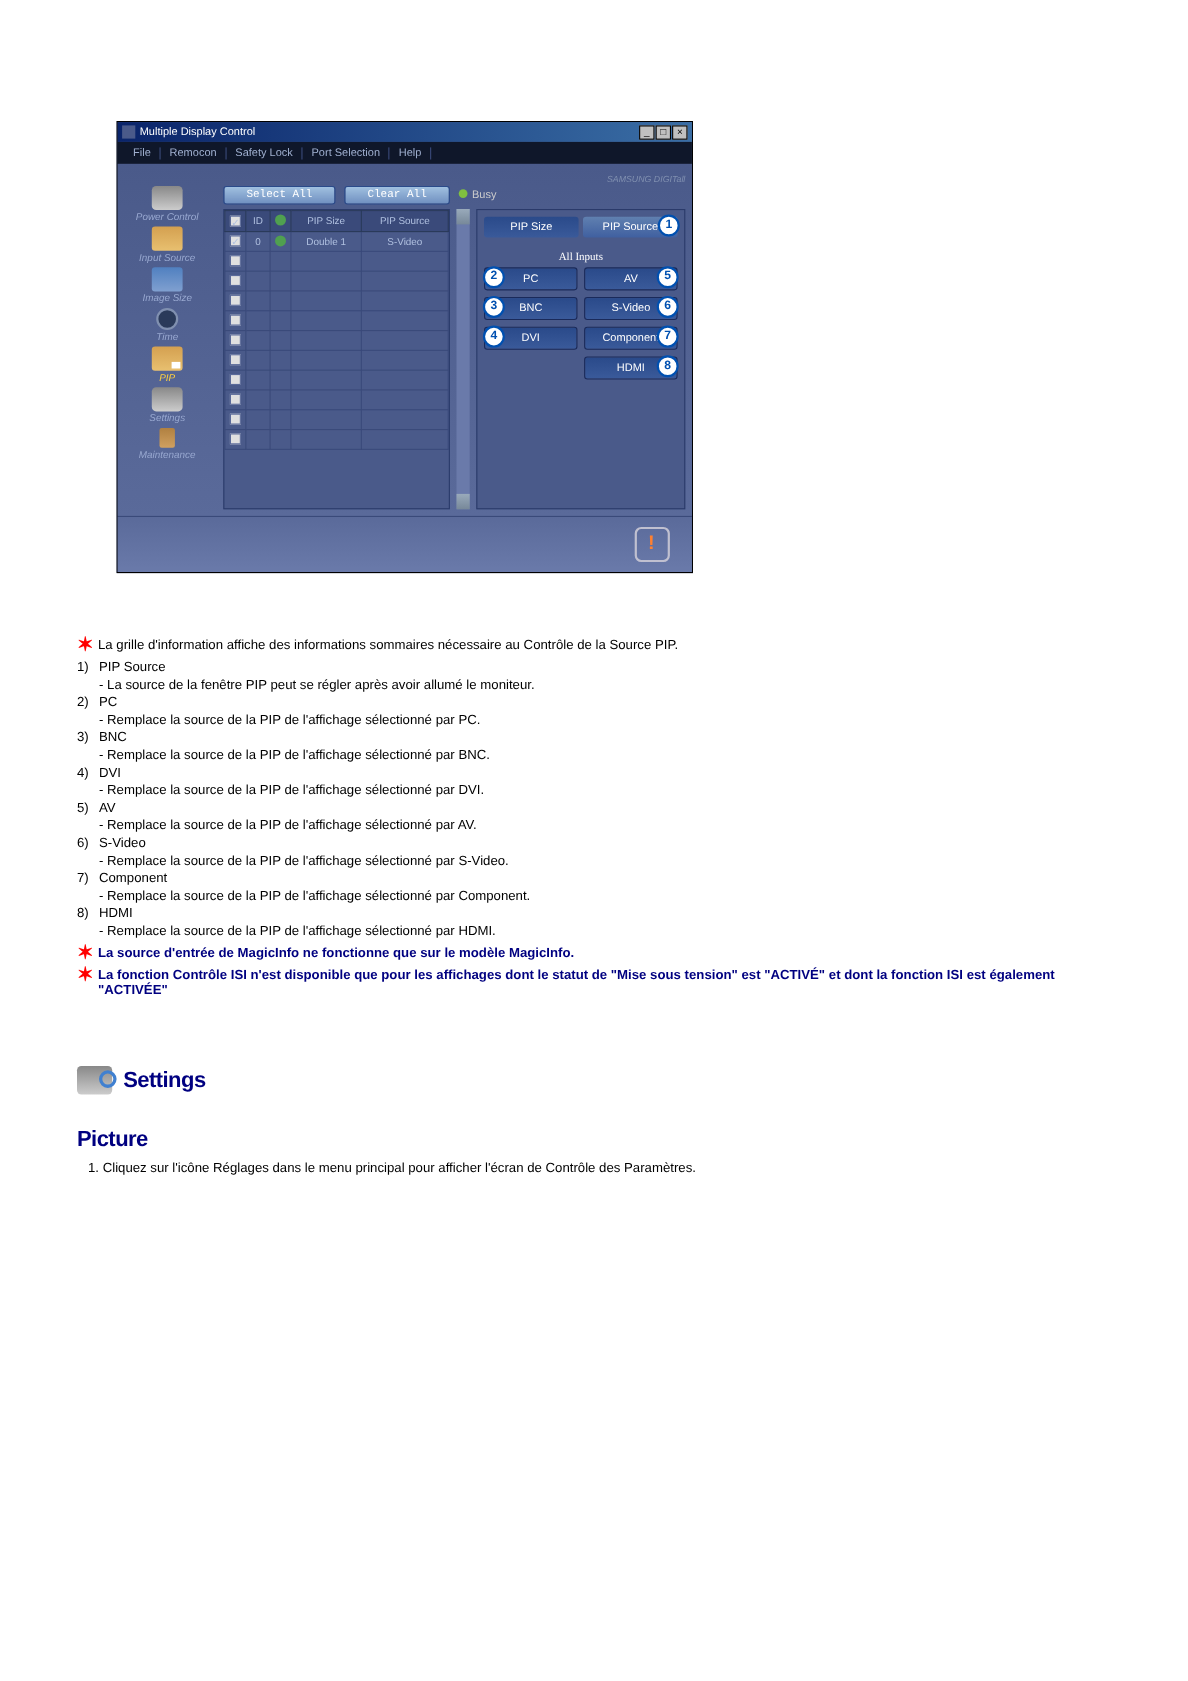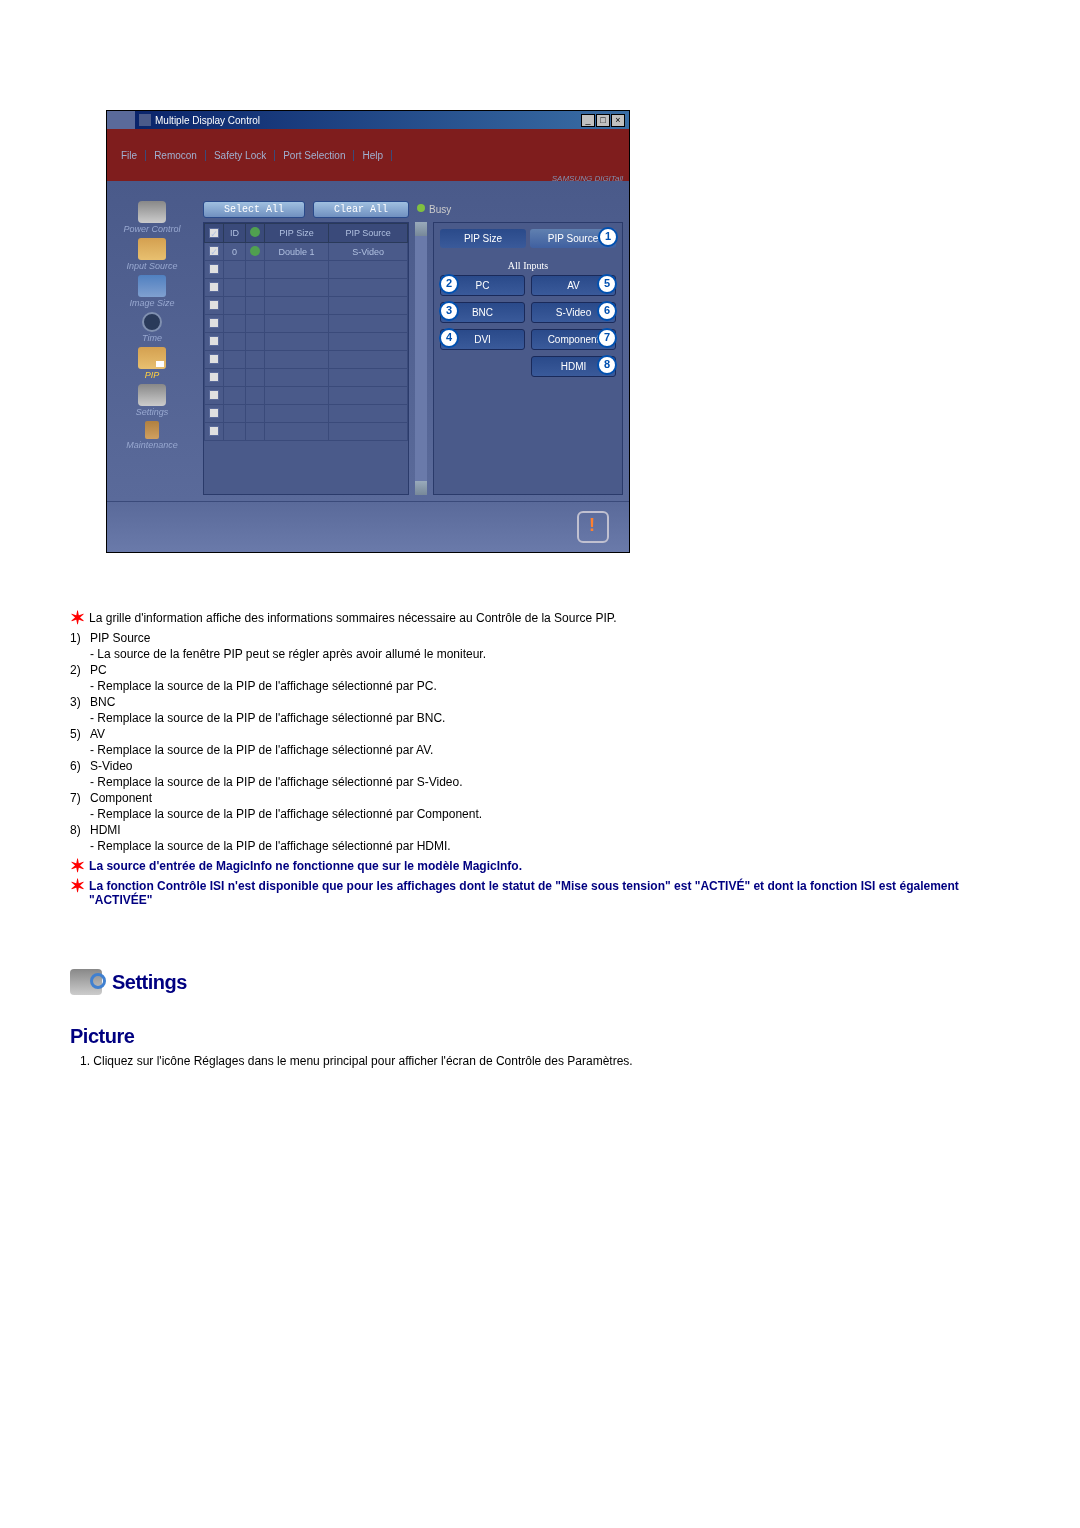--- a/index.html
+++ b/index.html
@@ -24,21 +24,20 @@
   position: relative;
 }
 .titlebar {
   background: linear-gradient(to right, #0a246a, #3a6ea5);
   color: #fff;
   height: 18px;
   display: flex;
   align-items: center;
   font-size: 10px;
   padding: 0 4px;
-  margin-left: 28px;
 }
 .titlebar .win-icon {
   width: 12px;
   height: 12px;
   background: #4a5a8a;
   margin-right: 4px;
   display: inline-block;
 }
 .titlebar .title-text { flex: 1; }
 .titlebar .win-btn {
@@ -47,25 +46,25 @@
   background: #c0c0c0;
   margin-left: 1px;
   border: 1px solid #000;
   font-size: 9px;
   line-height: 11px;
   text-align: center;
   color: #000;
   box-sizing: border-box;
 }
 .menubar {
-  background: #7f1d1d;
+  background: #0f172a;
   height: 20px;
   display: flex;
   align-items: center;
-  padding: 16px 6px;
+  padding: 0 6px;
 }
 .menubar .menu-item {
   color: #a0b0d0;
   font-size: 10px;
   padding: 0 8px;
   border-right: 1px solid #3a4a7a;
 }
 .menubar .brand {
   margin-left: auto;
   font-size: 8px;
@@ -471,20 +470,21 @@
 
   <div class="doc-text">
     <div class="star-line">
       <span class="star">✶</span>
       <span class="star-text">La grille d'information affiche des informations sommaires nécessaire au Contrôle de la Source PIP.</span>
     </div>
     <ol class="items" id="items-list">
         <li><span class="num">1)</span><span>PIP Source</span><span class="desc">- La source de la fenêtre PIP peut se régler après avoir allumé le moniteur.</span></li>
         <li><span class="num">2)</span><span>PC</span><span class="desc">- Remplace la source de la PIP de l'affichage sélectionné par PC.</span></li>
         <li><span class="num">3)</span><span>BNC</span><span class="desc">- Remplace la source de la PIP de l'affichage sélectionné par BNC.</span></li>
+        <li><span class="num">4)</span><span>DVI</span><span class="desc">- Remplace la source de la PIP de l'affichage sélectionné par DVI.</span></li>
         <li><span class="num">5)</span><span>AV</span><span class="desc">- Remplace la source de la PIP de l'affichage sélectionné par AV.</span></li>
         <li><span class="num">6)</span><span>S-Video</span><span class="desc">- Remplace la source de la PIP de l'affichage sélectionné par S-Video.</span></li>
         <li><span class="num">7)</span><span>Component</span><span class="desc">- Remplace la source de la PIP de l'affichage sélectionné par Component.</span></li>
         <li><span class="num">8)</span><span>HDMI</span><span class="desc">- Remplace la source de la PIP de l'affichage sélectionné par HDMI.</span></li>
       </ol>
     <div class="star-line" style="margin-top:4px;">
       <span class="star">✶</span>
       <span class="star-text bold-blue">La source d'entrée de MagicInfo ne fonctionne que sur le modèle MagicInfo.</span>
     </div>
     <div class="star-line">

